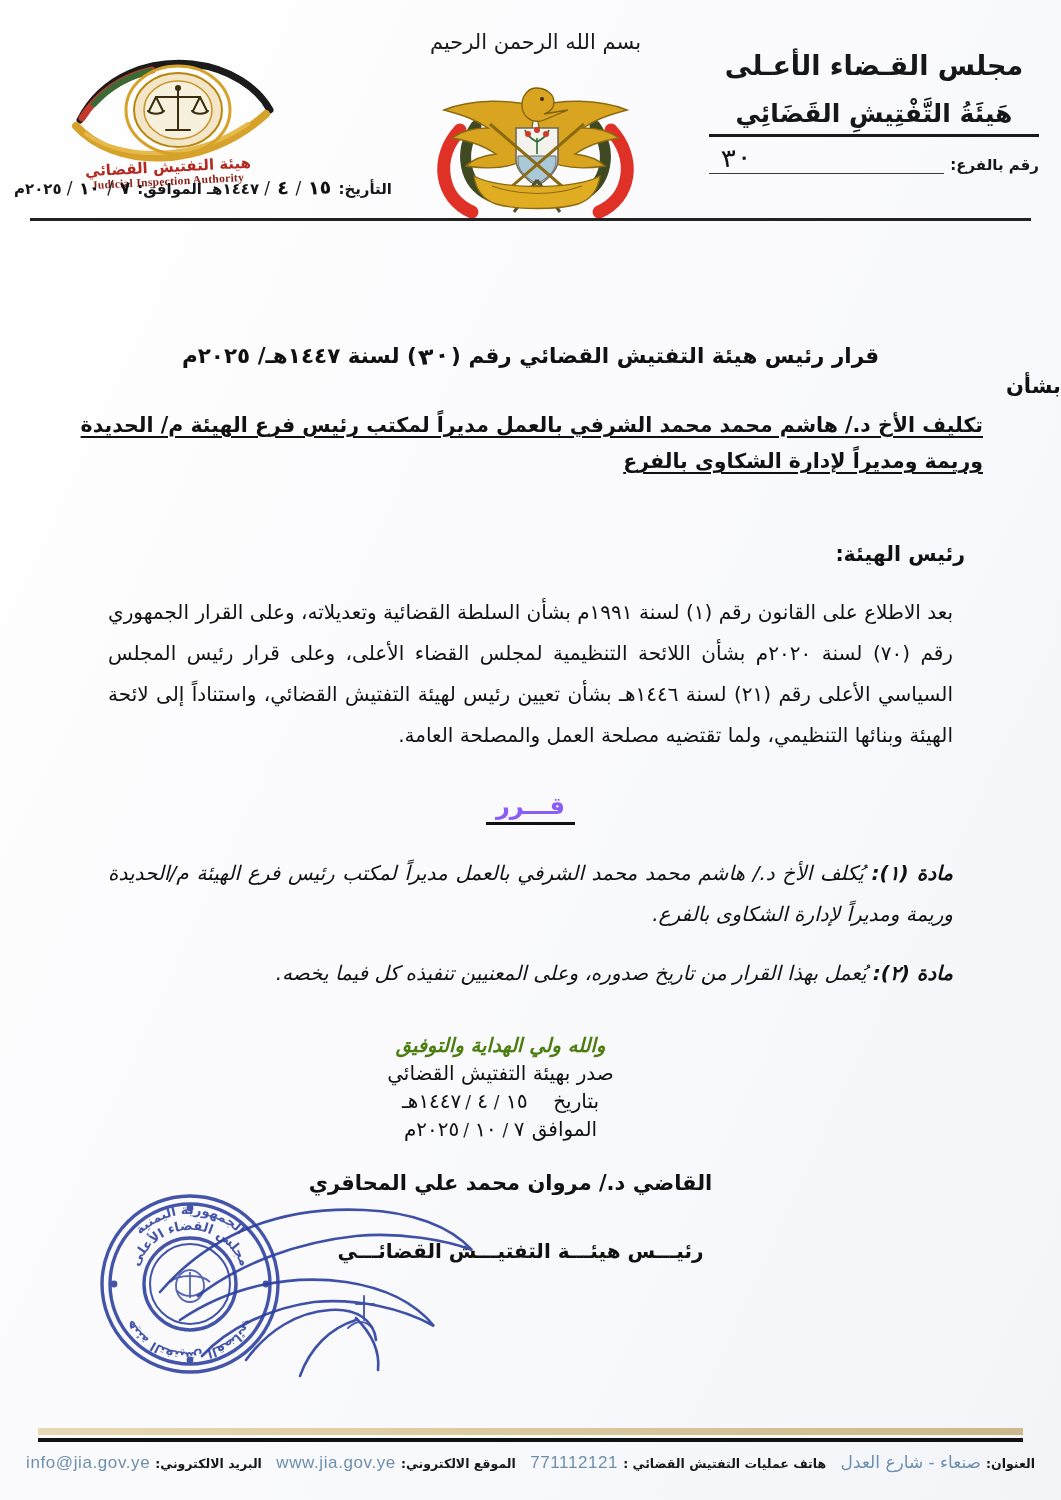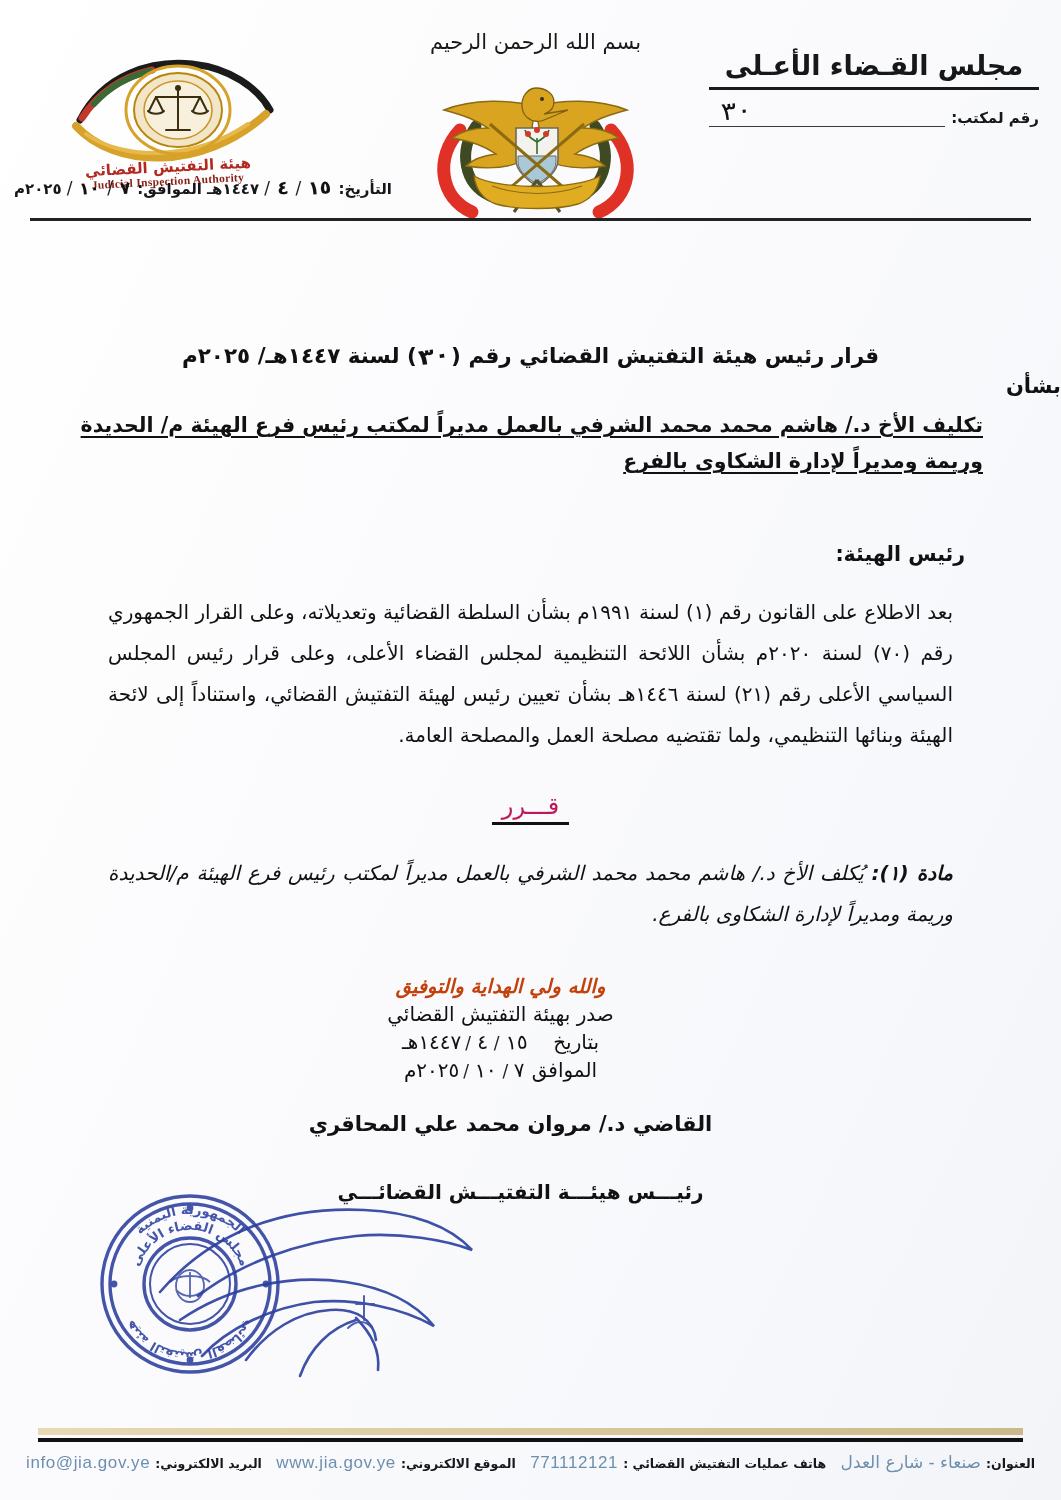--- a/index.html
+++ b/index.html
@@ -238,22 +238,22 @@
     line-height: 2.05;
   }
 
   .qarrar-wrap {
     text-align: center;
     margin-top: 36px;
   }
   .qarrar {
     display: inline-block;
     font-size: 24px;
-    font-weight: normal;
-    color: #be185d;
+    font-weight: bold;
+    color: #8b5cf6;
     letter-spacing: 6px;
     border-bottom: 3px solid #111;
     padding: 0 10px 2px 10px;
   }
 
   .article {
     margin: 28px 108px 0 108px;
     text-align: justify;
     text-align-last: right;
     font-size: 20px;
@@ -270,21 +270,21 @@
   
   .closing {
     margin-top: 40px;
     text-align: center;
     padding-right: 60px;
   }
   .closing-blessing {
     font-size: 19.5px;
     font-weight: bold;
     font-style: italic;
-    color: #c2410c;
+    color: #4d7c0f;
     letter-spacing: .5px;
   }
   .closing-issued {
     font-size: 20px;
     color: #111;
     margin-top: 4px;
   }
   .closing-date {
     font-size: 20px;
     color: #111;
@@ -454,23 +454,24 @@
         <line x1="142" y1="140" x2="119" y2="108" stroke="#55502f" stroke-width="3"></line>
 
         <path d="M56,104 C80,118 158,118 182,104 C180,118 172,128 160,132
                  C140,138 98,138 78,132 C66,128 58,118 56,104 Z" fill="#e0ac22" stroke="#8a6a12" stroke-width="1.4"></path>
         <path d="M74,114 C102,124 136,124 164,114" fill="none" stroke="#8a6a12" stroke-width="1.1"></path>
       </svg>
     </div>
 
     <div class="org-titles">
       <div class="org-line1">مجلس القـضاء الأعـلى</div>
+      <div class="org-line2">هَيئَةُ التَّفْتِيشِ القَضَائِي</div>
       <div class="org-rule"></div>
       <div class="reg-row">
-        <span class="reg-label">رقم لمكتب:</span>
+        <span class="reg-label">رقم بالفرع:</span>
         <span class="reg-line">
           <span class="reg-value">٣٠</span>
         </span>
       </div>
     </div>
 
     <div class="date-row">
       <span>التأريخ:</span>
       <span class="hand">١٥</span>
       <span class="sep">/</span>
@@ -505,20 +506,23 @@
     <div class="preamble">بعد الاطلاع على القانون رقم (١) لسنة ١٩٩١م بشأن السلطة القضائية وتعديلاته، وعلى القرار الجمهوري رقم (٧٠) لسنة ٢٠٢٠م بشأن اللائحة التنظيمية لمجلس القضاء الأعلى، وعلى قرار رئيس المجلس السياسي الأعلى رقم (٢١) لسنة ١٤٤٦هـ بشأن تعيين رئيس لهيئة التفتيش القضائي، واستناداً إلى لائحة الهيئة وبنائها التنظيمي، ولما تقتضيه مصلحة العمل والمصلحة العامة.</div>
 
     <div class="qarrar-wrap">
       <span class="qarrar">قـــرر</span>
     </div>
 
     <div class="article art1">
       <span class="art-label">مادة (١):</span><span> يُكلف الأخ د./ هاشم محمد محمد الشرفي بالعمل مديراً لمكتب رئيس فرع الهيئة م/الحديدة وريمة ومديراً لإدارة الشكاوى بالفرع.</span>
     </div>
 
+    <div class="article art2">
+      <span class="art-label">مادة (٢):</span><span> يُعمل بهذا القرار من تاريخ صدوره، وعلى المعنيين تنفيذه كل فيما يخصه.</span>
+    </div>
 
     <div class="closing">
       <div class="closing-blessing">والله ولي الهداية والتوفيق</div>
       <div class="closing-issued">صدر بهيئة التفتيش القضائي</div>
       <div class="closing-date">
         <span class="lbl">بتاريخ</span>
         <span class="hand">١٥</span>
         <span class="sep">/</span>
         <span class="hand">٤</span>
         <span class="sep">/</span>

